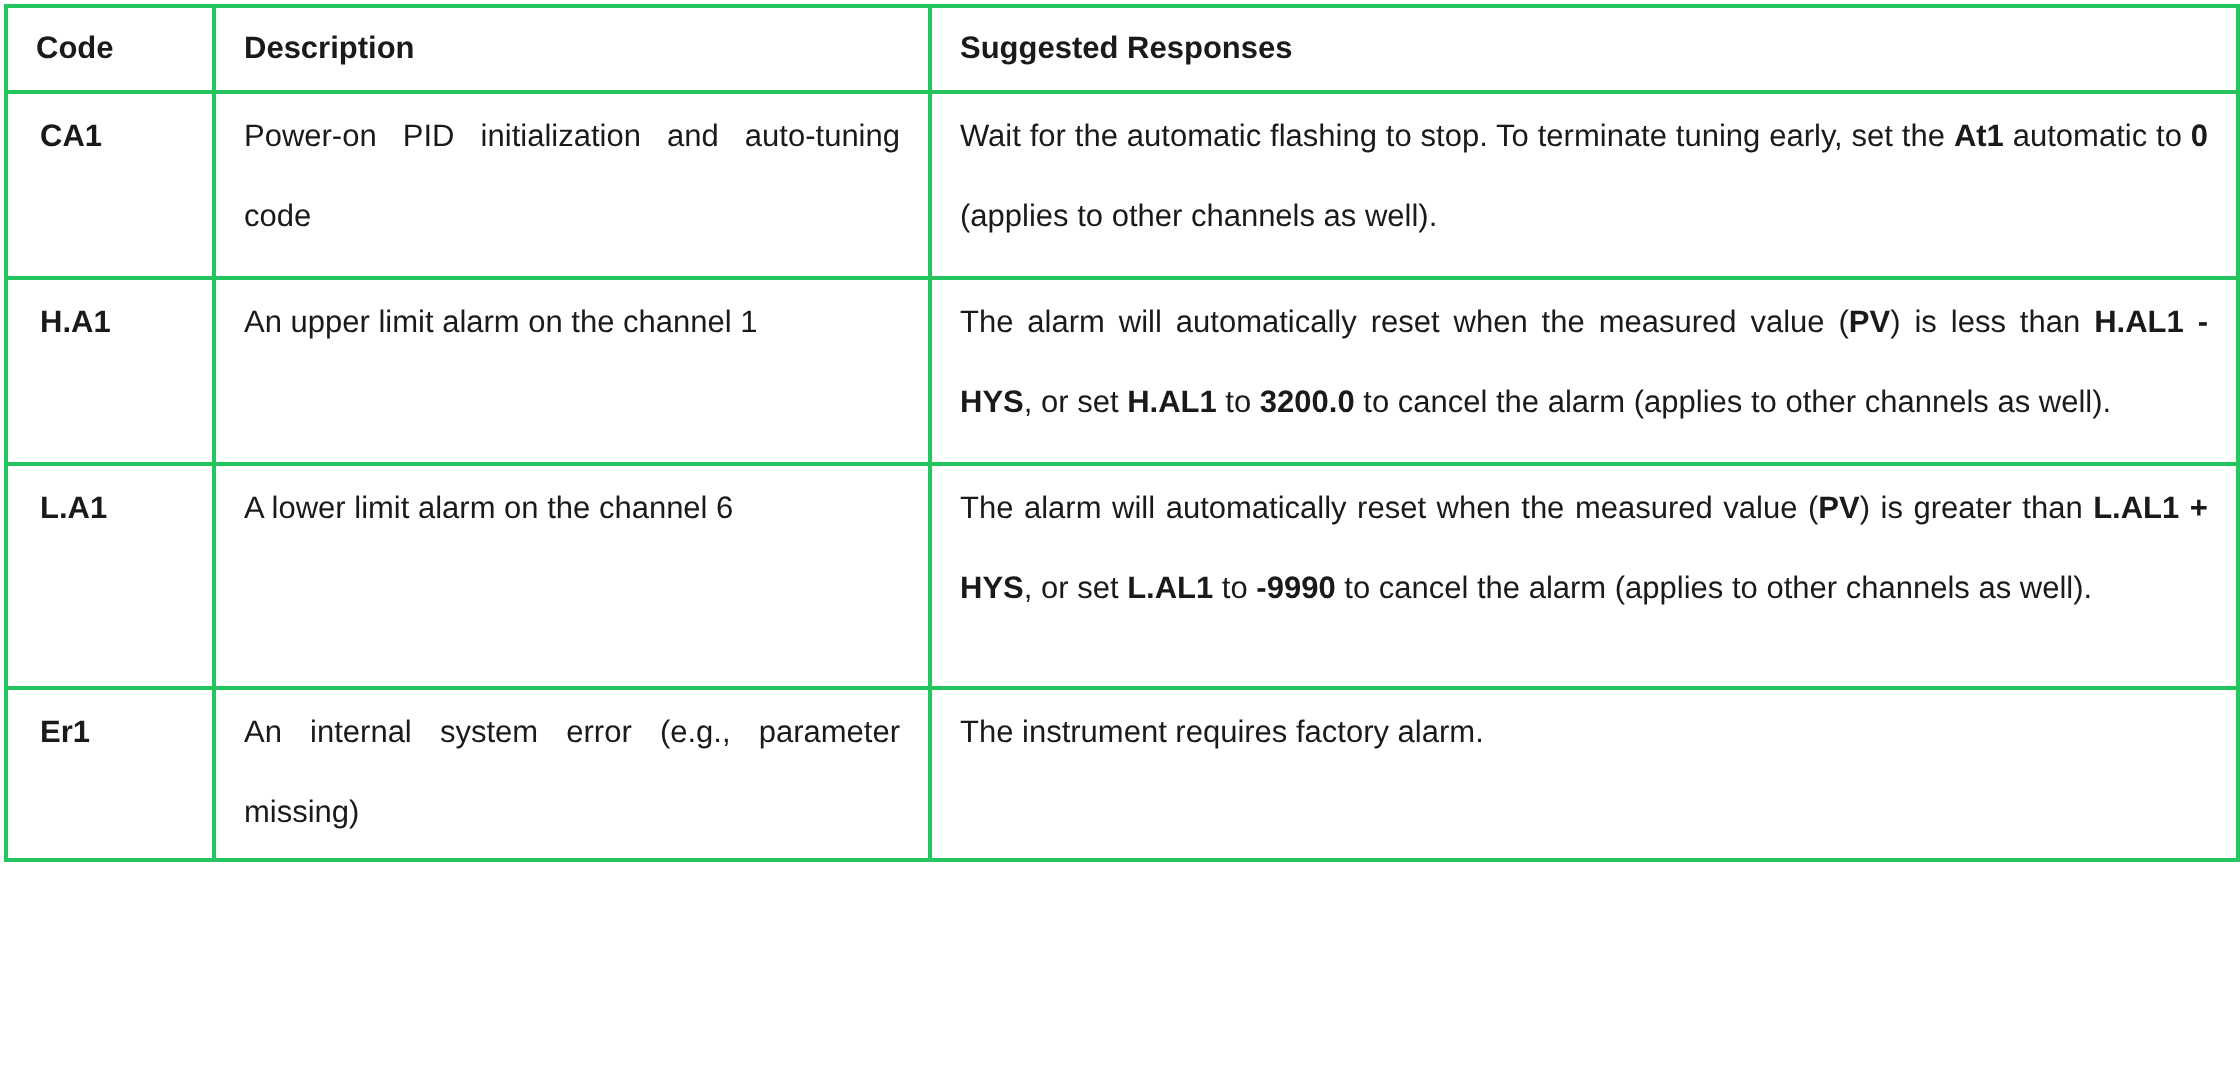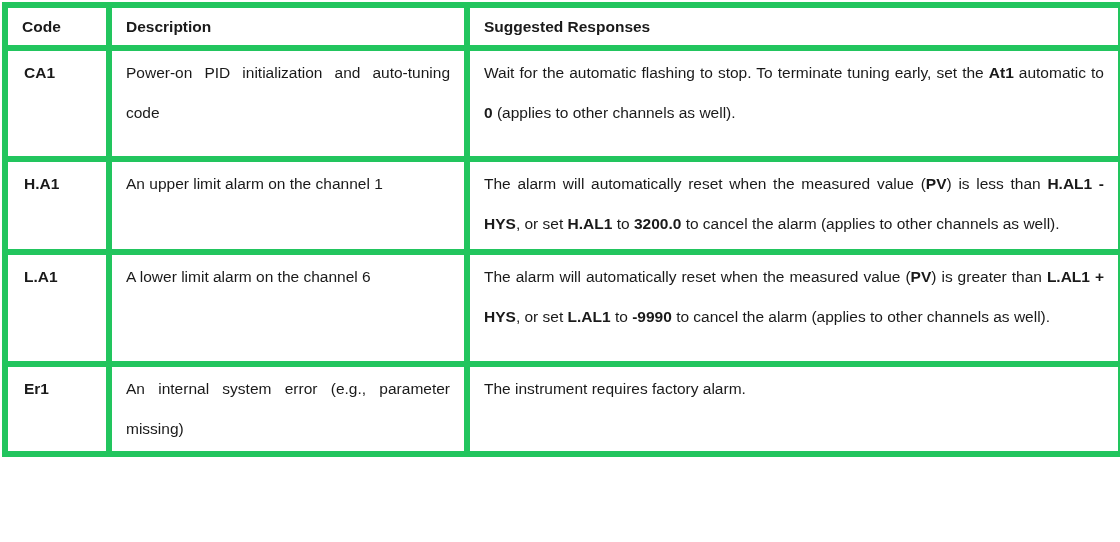--- a/index.html
+++ b/index.html
@@ -14,21 +14,21 @@
     height: 542px;
     background: #ffffff;
     padding: 2px;
   }
   table.doc-table {
     border-collapse: collapse;
     table-layout: fixed;
     width: 1116px;
   }
   th, td {
-    border: 6px solid #22c55e;
+    border: 2px solid #22c55e;
     color: #1a1a1a;
     overflow: hidden;
     margin-top: 24px;
   }
   th {
     font-size: 15.5px;
     font-weight: bold;
     text-align: left;
     vertical-align: middle;
     height: 41px;
@@ -63,21 +63,21 @@
       <col style="width:654px">
     </colgroup>
     <thead>
       <tr style="height:43px">
         <th>Code</th>
         <th>Description</th>
         <th>Suggested Responses</th>
       </tr>
     </thead>
     <tbody>
-      <tr style="height:111px">
+      <tr style="height:93px">
         <td class="code-cell">CA1</td>
         <td class="desc-cell">Power-on PID initialization and auto-tuning code</td>
         <td class="resp-cell"><span>Wait for the automatic flashing to stop. To terminate tuning early, set the </span><b>At1</b><span> automatic to </span><b>0</b><span> (applies to other channels as well).</span></td>
       </tr>
       <tr style="height:93px">
         <td class="code-cell">H.A1</td>
         <td class="desc-cell">An upper limit alarm on the channel 1</td>
         <td class="resp-cell"><span>The alarm will automatically reset when the measured value (</span><b>PV</b><span>) is less than </span><b>H.AL1 - HYS</b><span>, or set </span><b>H.AL1</b><span> to </span><b>3200.0</b><span> to cancel the alarm (applies to other channels as well).</span></td>
       </tr>
       <tr style="height:112px">

